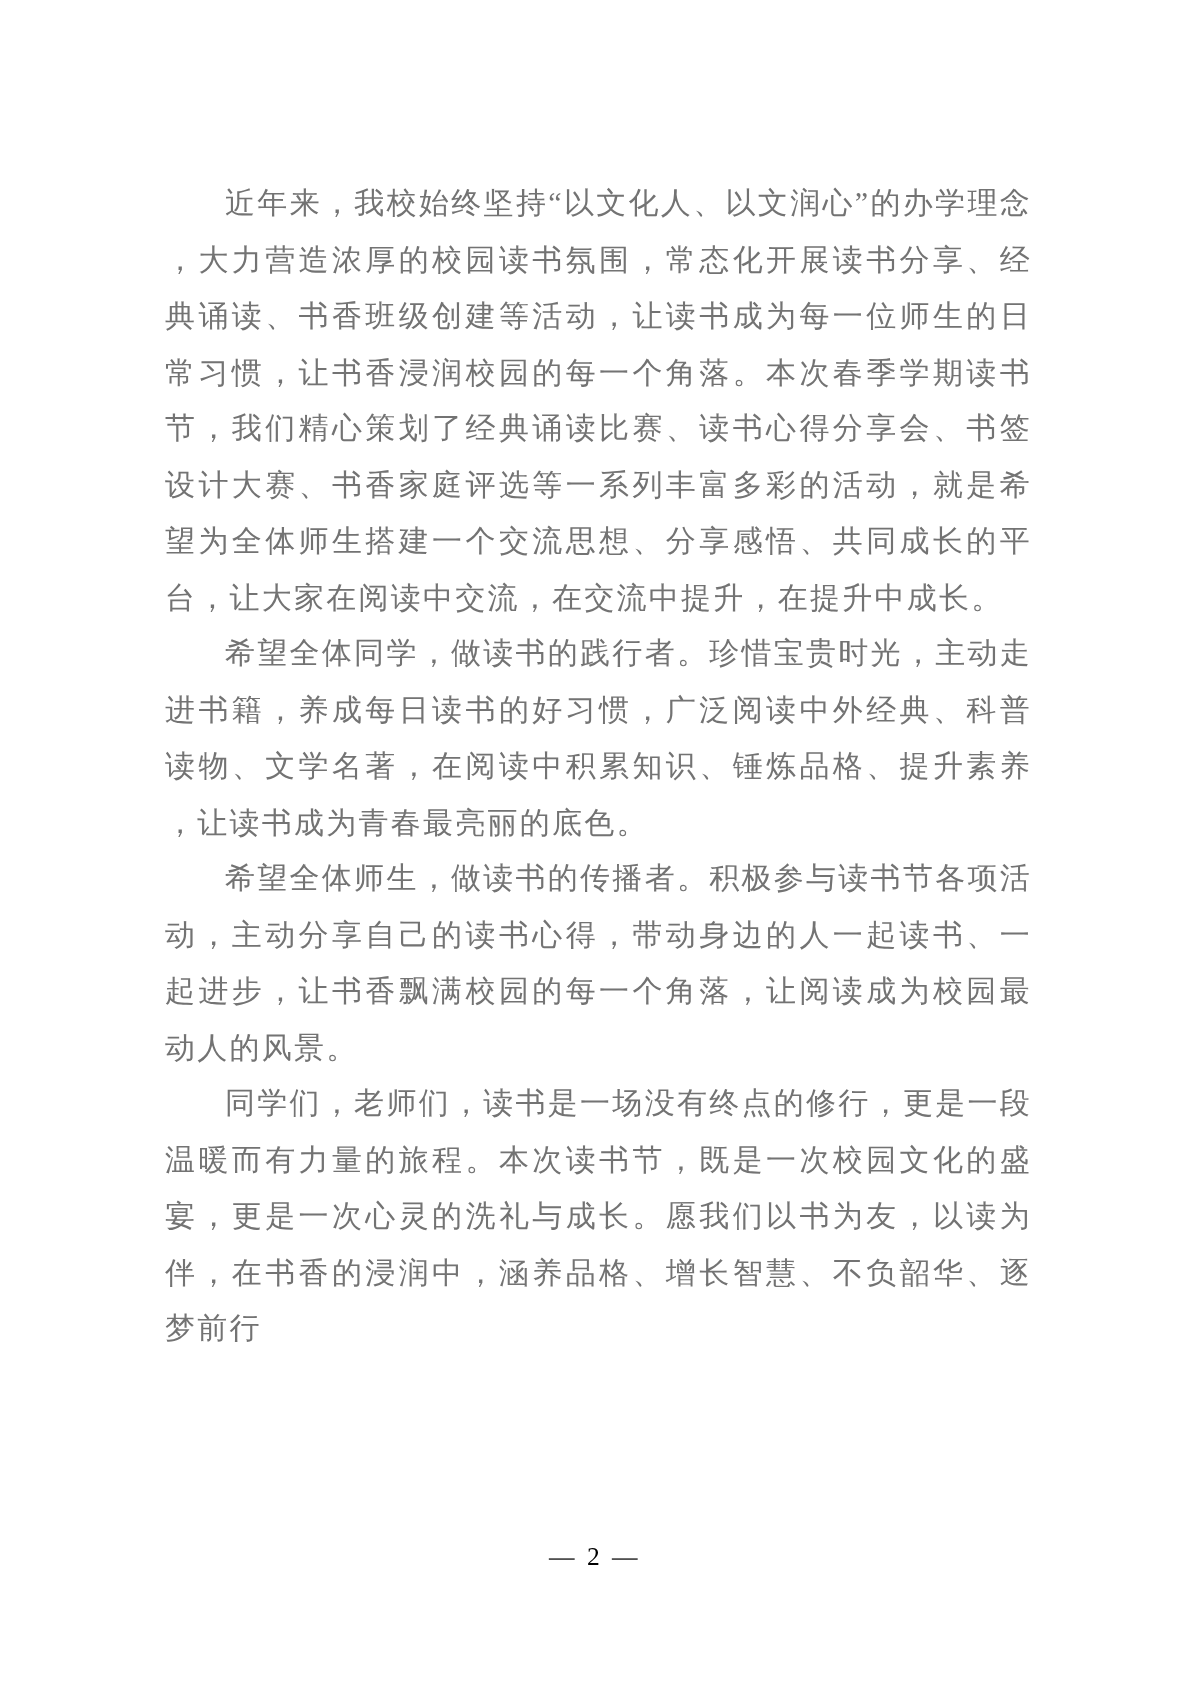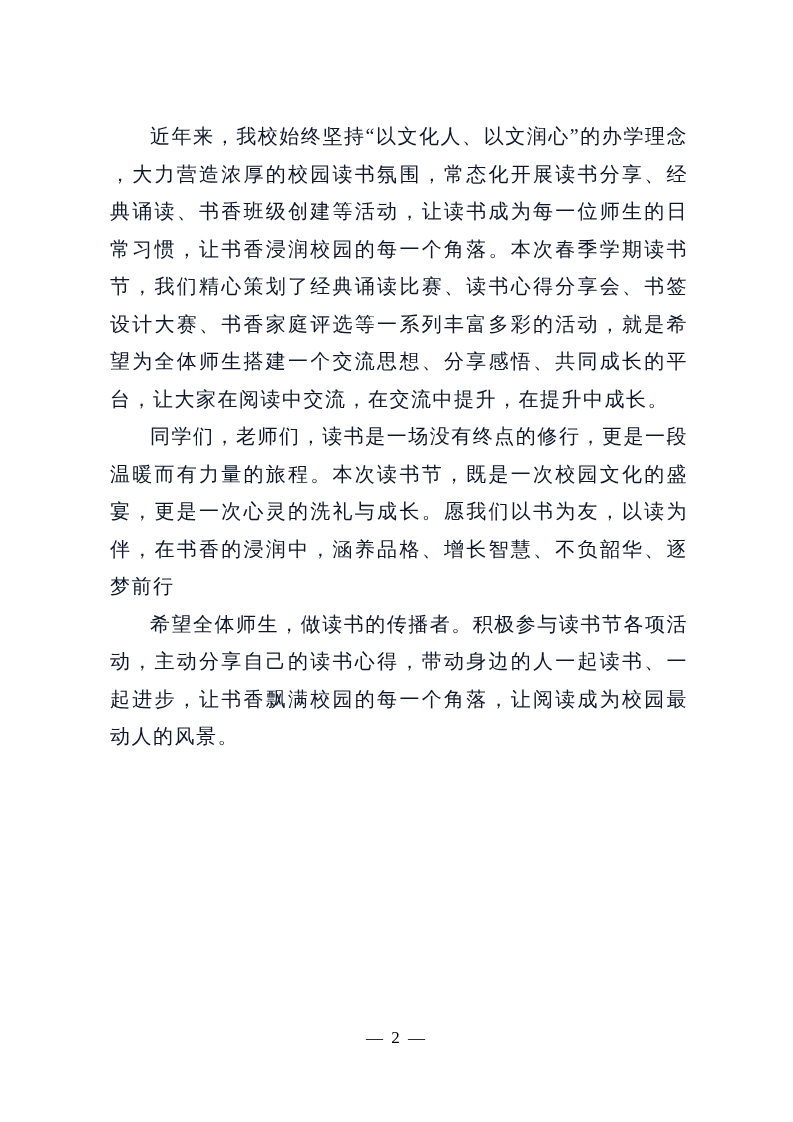--- a/index.html
+++ b/index.html
@@ -27,41 +27,42 @@
   .doc-body p {
     margin: 0;
     padding: 0;
     font-size: 20px;
     line-height: 37.5px;
     letter-spacing: 1.5px;
     text-align: justify;
     text-indent: 2em;
     word-break: break-all;
     line-break: anywhere;
-    color: #0f172a;
+    color: #737373;
   }
   .page-footer {
     position: absolute;
     left: 0;
     right: 0;
     top: 1028px;
     text-align: center;
     font-size: 17px;
     letter-spacing: 2px;
     color: #000000;
   }
 </style>
 </head>
 <body>
 
 <div class="page">
 
   <div class="doc-body">
     <p>近年来，我校始终坚持“以文化人、以文润心”的办学理念，大力营造浓厚的校园读书氛围，常态化开展读书分享、经典诵读、书香班级创建等活动，让读书成为每一位师生的日常习惯，让书香浸润校园的每一个角落。本次春季学期读书节，我们精心策划了经典诵读比赛、读书心得分享会、书签设计大赛、书香家庭评选等一系列丰富多彩的活动，就是希望为全体师生搭建一个交流思想、分享感悟、共同成长的平台，让大家在阅读中交流，在交流中提升，在提升中成长。</p>
+    <p>希望全体同学，做读书的践行者。珍惜宝贵时光，主动走进书籍，养成每日读书的好习惯，广泛阅读中外经典、科普读物、文学名著，在阅读中积累知识、锤炼品格、提升素养，让读书成为青春最亮丽的底色。</p>
+    <p>希望全体师生，做读书的传播者。积极参与读书节各项活动，主动分享自己的读书心得，带动身边的人一起读书、一起进步，让书香飘满校园的每一个角落，让阅读成为校园最动人的风景。</p>
     <p>同学们，老师们，读书是一场没有终点的修行，更是一段温暖而有力量的旅程。本次读书节，既是一次校园文化的盛宴，更是一次心灵的洗礼与成长。愿我们以书为友，以读为伴，在书香的浸润中，涵养品格、增长智慧、不负韶华、逐梦前行</p>
-    <p>希望全体师生，做读书的传播者。积极参与读书节各项活动，主动分享自己的读书心得，带动身边的人一起读书、一起进步，让书香飘满校园的每一个角落，让阅读成为校园最动人的风景。</p>
   </div>
 
   <div class="page-footer">
     <span>— 2 —</span>
   </div>
 
 </div>
 
 </body></html>

